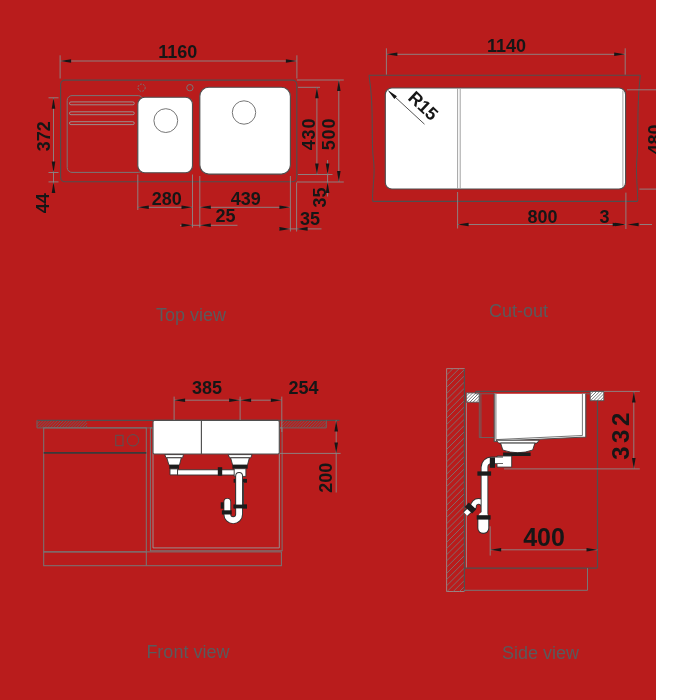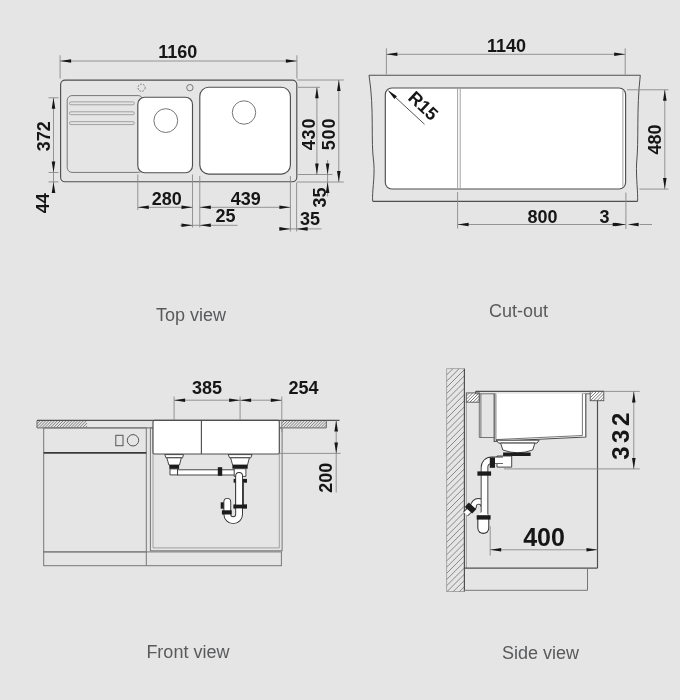--- a/index.html
+++ b/index.html
@@ -1,16 +1,16 @@
 <!DOCTYPE html>
 <html><head>
 <meta charset="utf-8">
 <style>
   html,body{margin:0;padding:0;background:#fff;-webkit-font-smoothing:antialiased;}
-  .page{width:656px;height:700px;position:relative;background:#e5e5e5;overflow:hidden;padding-left:24px;}
+  .page{width:656px;height:700px;position:relative;background:#b91c1c;overflow:hidden;}
   svg{position:absolute;left:0;top:0;}
   text{font-family:"Liberation Sans", sans-serif;}
   .dim{font-weight:bold;font-size:18px;fill:#161616;}
   .big{font-weight:bold;font-size:24px;fill:#161616;}
   .cap{font-size:18px;fill:#595a5c;}
 </style>
 </head>
 <body>
 <div class="page">
 <svg width="700" height="700" viewBox="0 0 700 700" fill="none">

